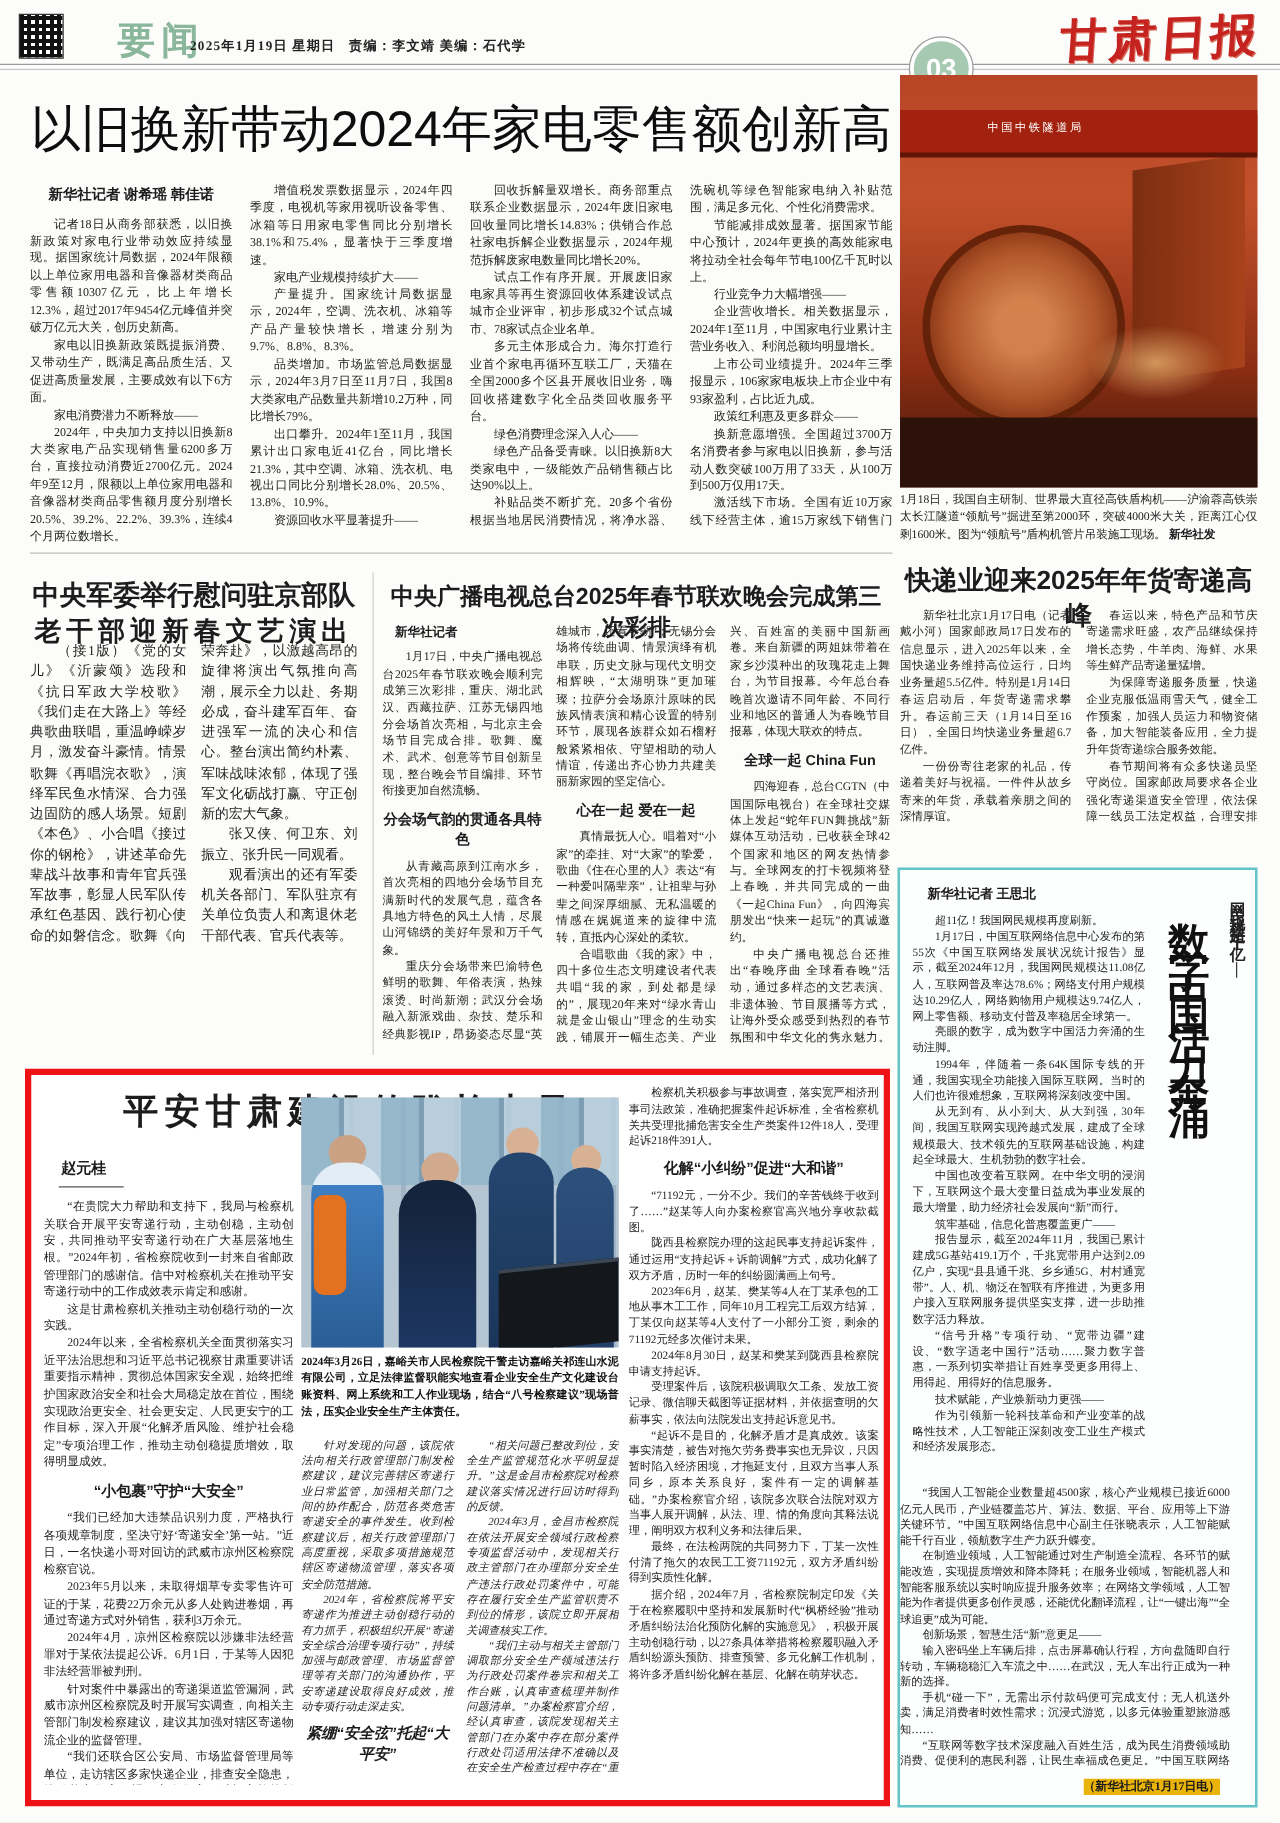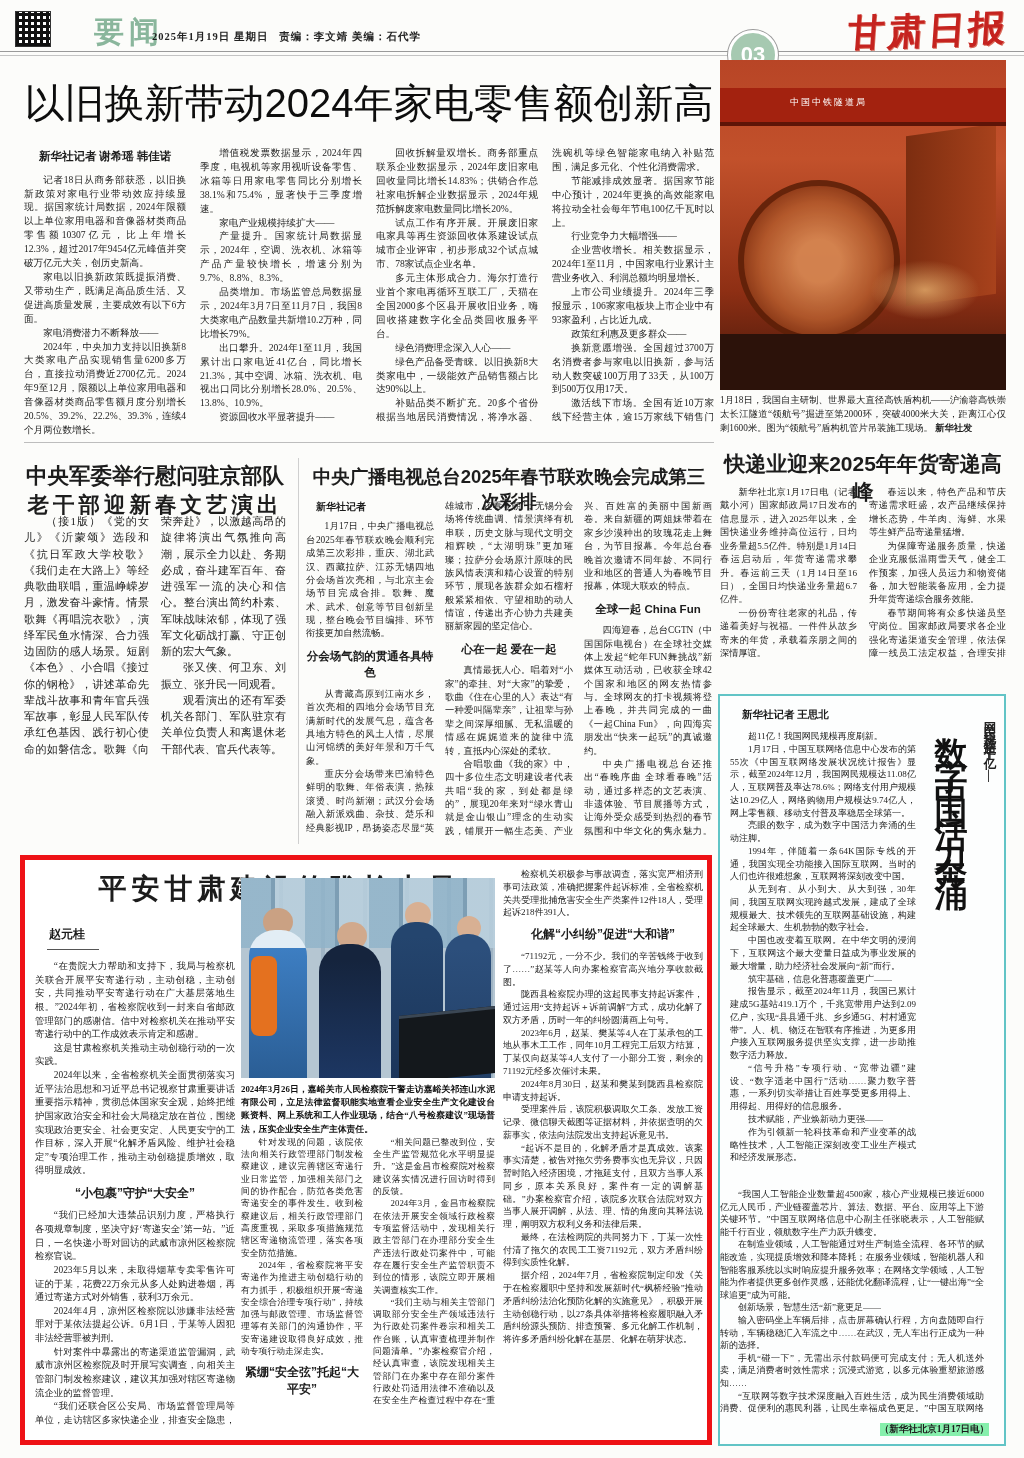--- a/index.html
+++ b/index.html
@@ -72,21 +72,21 @@
       border:2px solid #62c4c6;background:#fdfefe;box-sizing:border-box;}
   .dig-byline{position:absolute;left:22px;top:12px;font-weight:bold;font-size:10.5px;}
   .dig-upper{position:absolute;left:10px;top:34px;width:186px;height:452px;overflow:hidden;
       font-size:9px;line-height:1.42;}
   .dig-vhead{position:absolute;right:6px;top:16px;height:482px;display:flex;flex-direction:row;gap:8px;}
   .dig-title{writing-mode:vertical-rl;font-family:"Liberation Sans",sans-serif;font-weight:900;
       font-size:33px;letter-spacing:20px;color:#111;}
   .dig-kicker{writing-mode:vertical-rl;font-size:12.5px;font-weight:bold;letter-spacing:5px;color:#222;}
   .dig-lower{position:absolute;left:0;top:492px;width:264px;height:228px;overflow:hidden;
       font-size:9px;line-height:1.4;}
-  .dig-sign{position:absolute;right:15px;bottom:8px;font-size:9.5px;font-weight:bold;background:#86efac;}
+  .dig-sign{position:absolute;right:28px;bottom:8px;font-size:9.5px;font-weight:bold;background:#eab308;}
   
   .pj{position:absolute;left:20px;top:855px;width:692px;height:590px;border:5px solid #ee1216;
       background:#fff;box-sizing:border-box;}
   .pj-head{position:absolute;left:60px;top:10px;width:390px;text-align:center;
       font-family:"Liberation Sans",sans-serif;font-weight:900;font-size:28px;letter-spacing:5px;}
   .pj-author{position:absolute;left:22px;top:66px;font-weight:bold;font-size:12px;
       border-bottom:1px solid #555;padding:0 14px 6px 2px;}
   .pj-col1{position:absolute;left:10px;top:100px;width:200px;height:468px;overflow:hidden;
       font-size:9.4px;line-height:1.45;}
   .pj-col1 .sub,.pj-mid .sub,.pj-col4 .sub{font-size:12px;}
@@ -104,22 +104,22 @@
   .ph-p2h{position:absolute;left:96px;top:44px;width:30px;height:28px;border-radius:50%;background:#d1a98c;}
   .ph-p3{position:absolute;left:150px;top:44px;width:52px;height:158px;border-radius:24px 24px 0 0;
       background:linear-gradient(180deg,#24456e 14px,#1b355a);}
   .ph-p3h{position:absolute;left:164px;top:24px;width:26px;height:26px;border-radius:50%;background:#d8b093;}
   .ph-p4{position:absolute;left:204px;top:56px;width:46px;height:146px;border-radius:22px 22px 0 0;
       background:linear-gradient(180deg,#2c4f7c 14px,#223f66);}
   .ph-p4h{position:absolute;left:216px;top:38px;width:24px;height:24px;border-radius:50%;background:#d8b093;}
   .ph-mon{position:absolute;right:0;bottom:0;width:96px;height:64px;background:#14181c;
       transform:skewY(-6deg);border-top:3px solid #3b4754;}
   .pj-cap{margin-top:5px;font-size:8.8px;line-height:1.5;text-align:justify;color:#111;font-weight:bold;}
-  .pj-midcols{margin-top:0;height:288px;overflow:hidden;column-count:2;column-gap:10px;
-      font-size:8.8px;line-height:1.4;}
+  .pj-midcols{margin-top:14px;height:288px;overflow:hidden;column-count:2;column-gap:10px;
+      font-size:8.8px;line-height:1.4;font-style:italic;}
   .pj-col4{position:absolute;left:478px;top:8px;width:200px;height:500px;overflow:hidden;
       font-size:9px;line-height:1.42;}
   .pj-banner{position:absolute;left:478px;top:516px;width:200px;height:56px;overflow:hidden;
       background:linear-gradient(180deg,#2f86cc,#66b9e6 55%,#cdeaf6);border-radius:3px;
       display:flex;align-items:center;justify-content:center;}
   .pj-banner:before{content:"";position:absolute;left:-20px;bottom:-30px;width:240px;height:60px;
       background:radial-gradient(ellipse,#ffffffaa,transparent 70%);}
   .pj-banner span{position:relative;font-family:"Liberation Sans",sans-serif;font-weight:900;
       font-size:12.5px;color:#0d4ea6;text-shadow:1px 1px 0 #fff,-1px -1px 0 #fff,1px -1px 0 #fff,-1px 1px 0 #fff;}
 </style>

